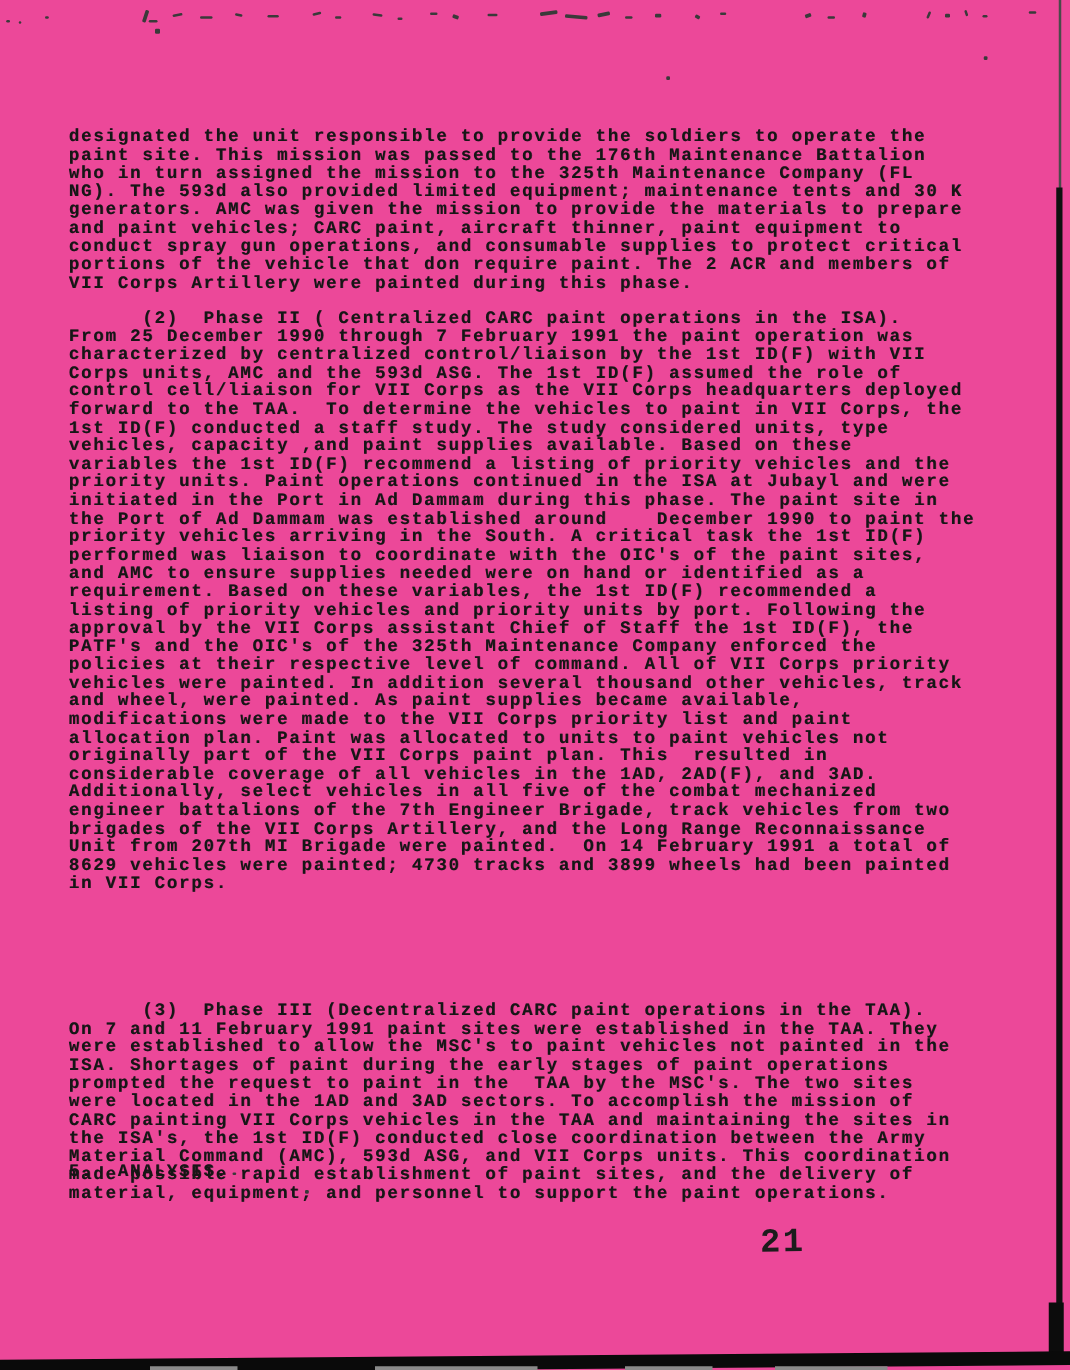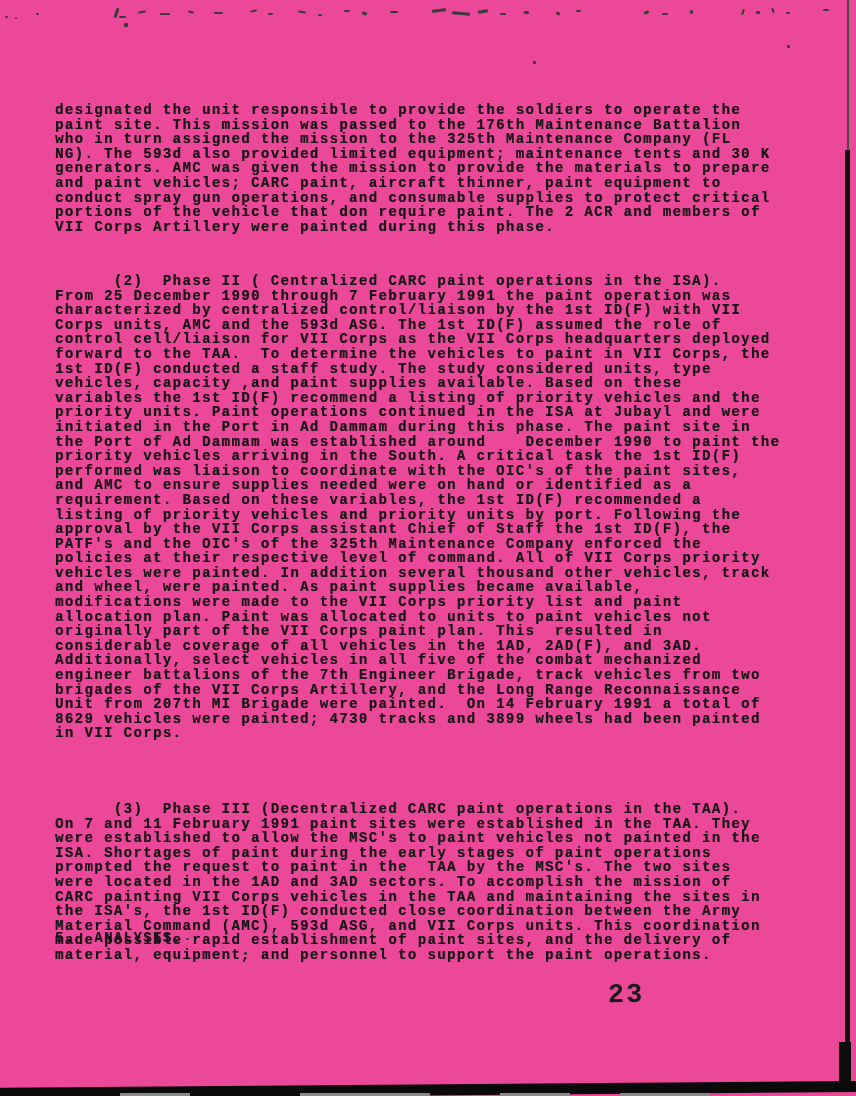--- a/index.html
+++ b/index.html
@@ -115,21 +115,21 @@
   <pre class="para" style="top:103px">designated the unit responsible to provide the soldiers to operate the
 paint site. This mission was passed to the 176th Maintenance Battalion
 who in turn assigned the mission to the 325th Maintenance Company (FL
 NG). The 593d also provided limited equipment; maintenance tents and 30 K
 generators. AMC was given the mission to provide the materials to prepare
 and paint vehicles; CARC paint, aircraft thinner, paint equipment to
 conduct spray gun operations, and consumable supplies to protect critical
 portions of the vehicle that don require paint. The 2 ACR and members of
 VII Corps Artillery were painted during this phase.</pre>
 
-  <pre class="para" style="top:274px">      (2)  Phase II ( Centralized CARC paint operations in the ISA).
+  <pre class="para" style="top:248px">      (2)  Phase II ( Centralized CARC paint operations in the ISA).
 From 25 December 1990 through 7 February 1991 the paint operation was
 characterized by centralized control/liaison by the 1st ID(F) with VII
 Corps units, AMC and the 593d ASG. The 1st ID(F) assumed the role of
 control cell/liaison for VII Corps as the VII Corps headquarters deployed
 forward to the TAA.  To determine the vehicles to paint in VII Corps, the
 1st ID(F) conducted a staff study. The study considered units, type
 vehicles, capacity ,and paint supplies available. Based on these
 variables the 1st ID(F) recommend a listing of priority vehicles and the
 priority units. Paint operations continued in the ISA at Jubayl and were
 initiated in the Port in Ad Dammam during this phase. The paint site in
@@ -162,21 +162,21 @@
 prompted the request to paint in the  TAA by the MSC's. The two sites
 were located in the 1AD and 3AD sectors. To accomplish the mission of
 CARC painting VII Corps vehicles in the TAA and maintaining the sites in
 the ISA's, the 1st ID(F) conducted close coordination between the Army
 Material Command (AMC), 593d ASG, and VII Corps units. This coordination
 made possible rapid establishment of paint sites, and the delivery of
 material, equipment, and personnel to support the paint operations.</pre>
 
   <pre class="para" style="top:931px">5.  ANALYSIS.</pre>
 
-  <div class="page-number">23</div>
+  <div class="page-number">21</div>
 
   <div class="edge-right-thin"></div>
   <div class="edge-right-main"></div>
   <div class="edge-right-thick"></div>
   <div class="bottom-bar"></div>
   <div class="bottom-gray" style="left:120px;width:70px"></div>
   <div class="bottom-gray" style="left:300px;width:130px"></div>
   <div class="bottom-gray" style="left:500px;width:70px"></div>
   <div class="bottom-gray" style="left:620px;width:90px"></div>
 

